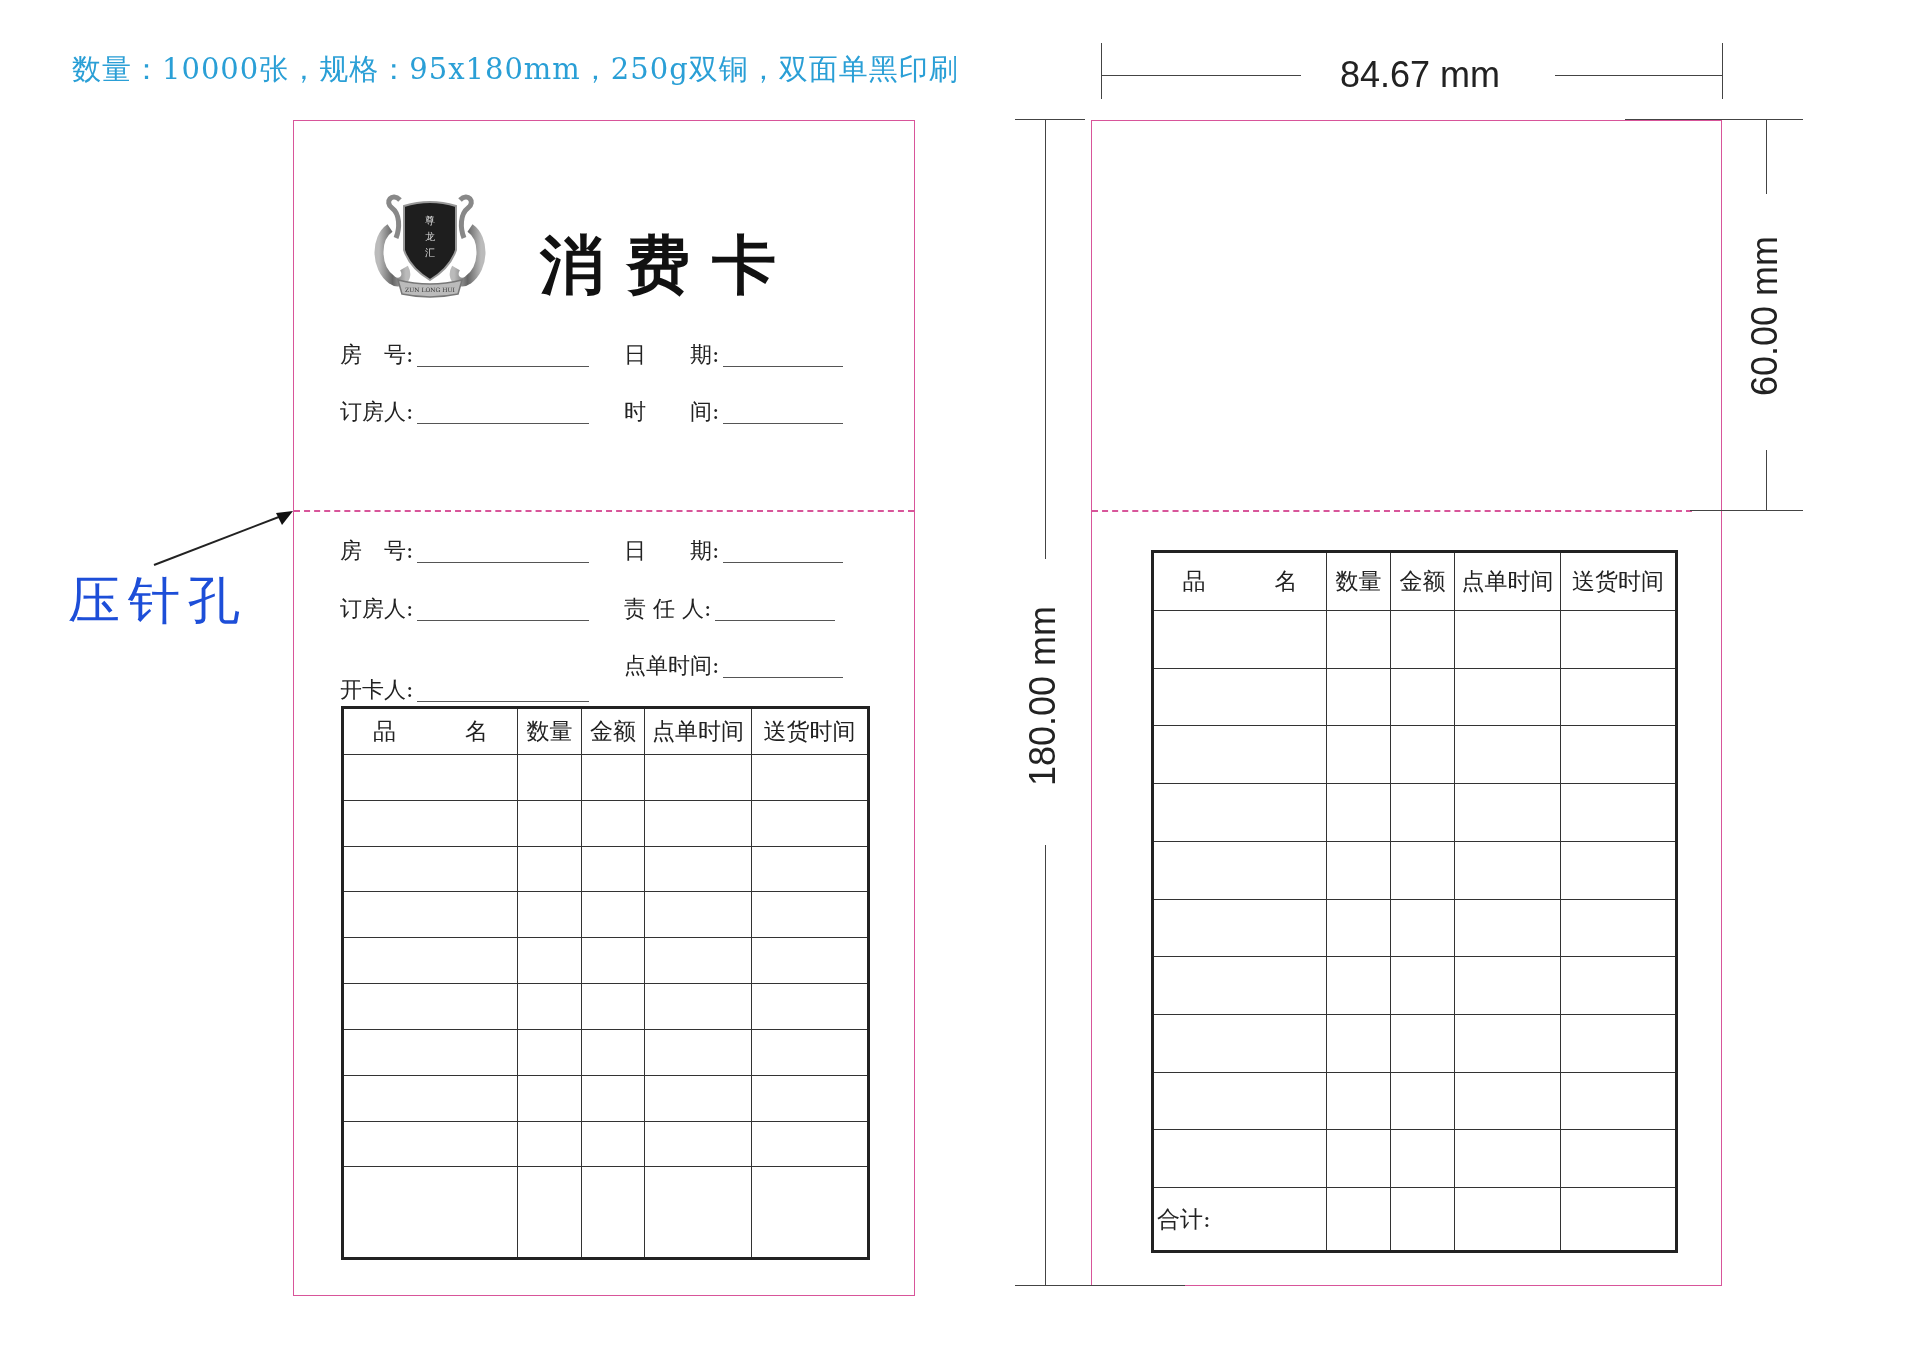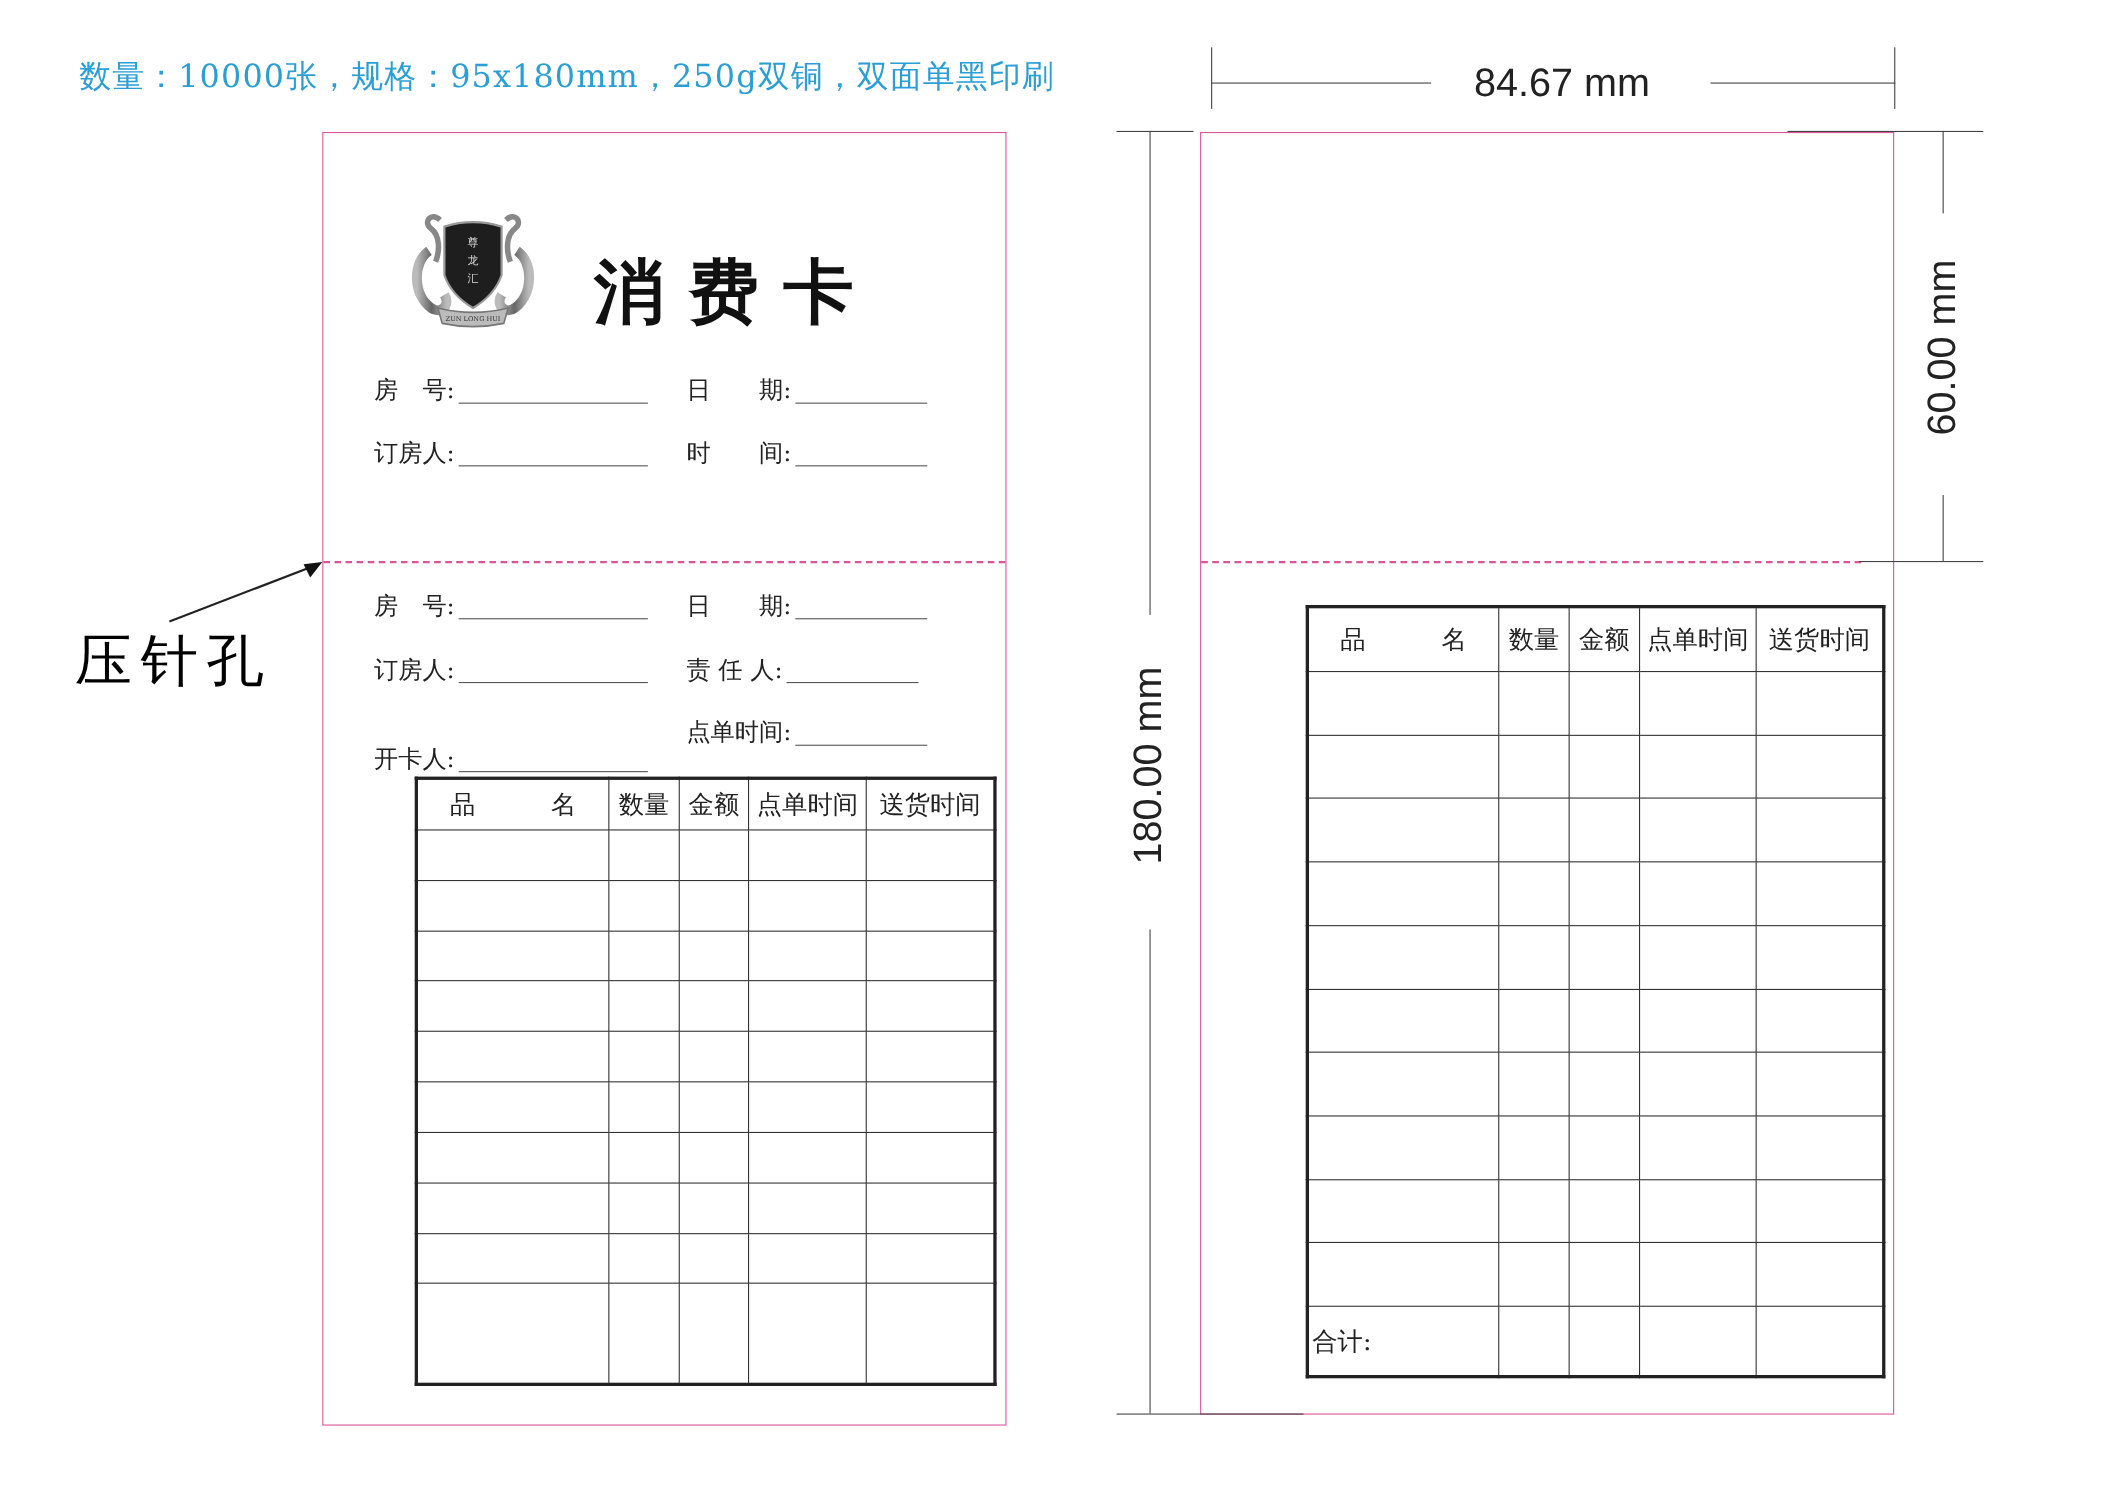--- a/index.html
+++ b/index.html
@@ -10,23 +10,23 @@
   .perf{position:absolute;height:0;border-top:2px dashed #d8559a;}
   .hline{position:absolute;height:0;border-top:1.5px solid #444;}
   .vline{position:absolute;width:0;border-left:1.5px solid #444;}
   .dimlabel{position:absolute;font-family:"Liberation Sans","DejaVu Sans",sans-serif;font-size:36px;color:#222;white-space:nowrap;background:#fff;}
   .field{position:absolute;font-size:22px;white-space:nowrap;display:flex;align-items:flex-end;}
   .field .lbl{display:inline-block;}
   .field .line{display:inline-block;border-bottom:1.8px solid #555;height:1px;margin-left:4px;margin-bottom:3px;}
   .title{position:absolute;left:540px;top:222px;font-size:64px;letter-spacing:22px;font-weight:bold;color:#111;}
   table.form{position:absolute;border-collapse:collapse;table-layout:fixed;}
   table.form td, table.form th{border:1.6px solid #333;padding:0;font-weight:normal;font-size:23px;white-space:nowrap;overflow:hidden;}
-  table.form{border:3px solid #222;margin-left:36px;}
+  table.form{border:3px solid #222;}
   table.form th{text-align:center;}
-  .pin-label{position:absolute;left:68px;top:566px;font-size:52px;letter-spacing:8px;color:#000000;}
+  .pin-label{position:absolute;left:68px;top:566px;font-size:52px;letter-spacing:8px;color:#1d4ed8;}
   .logo{position:absolute;left:370px;top:188px;width:120px;height:112px;}
 </style>
 </head>
 <body>
 
 <div class="abs spec">数量：10000张，规格：95x180mm，250g双铜，双面单黑印刷</div>
 
 <div class="card" style="left:293px;top:120px;width:622px;height:1176px;"></div>
 <div class="perf" style="left:294px;top:510px;width:620px;"></div>
 

